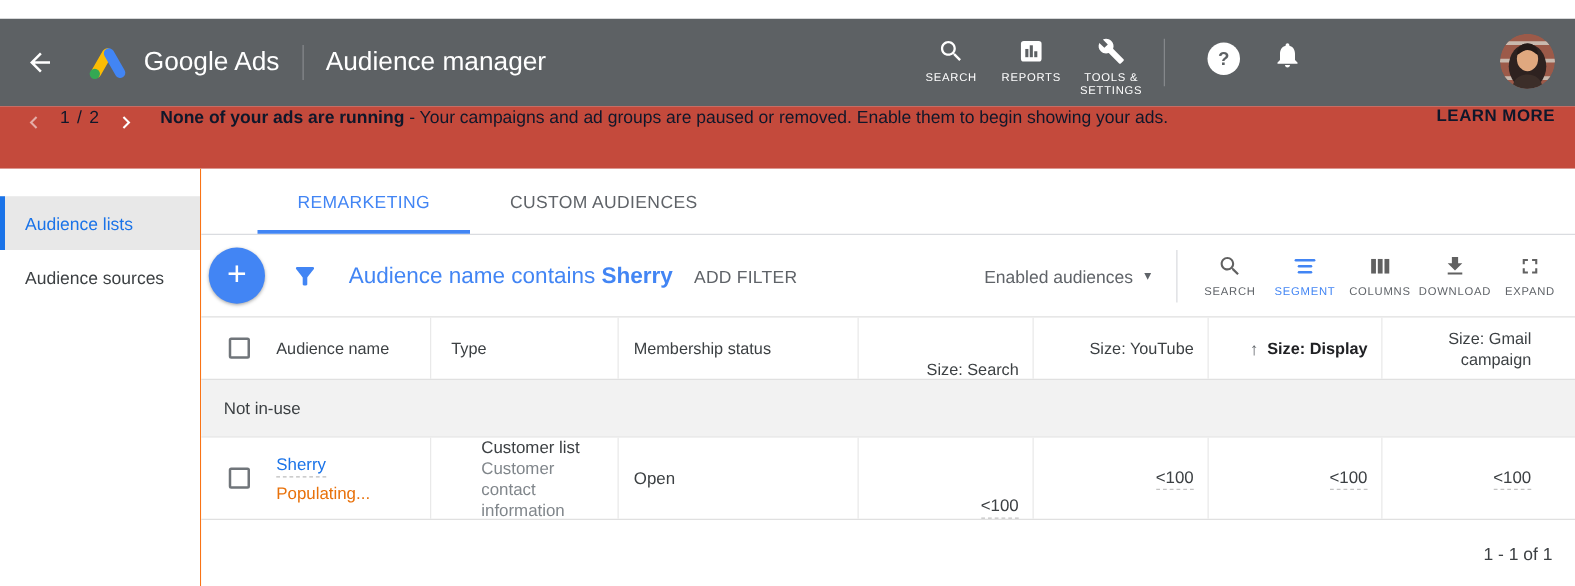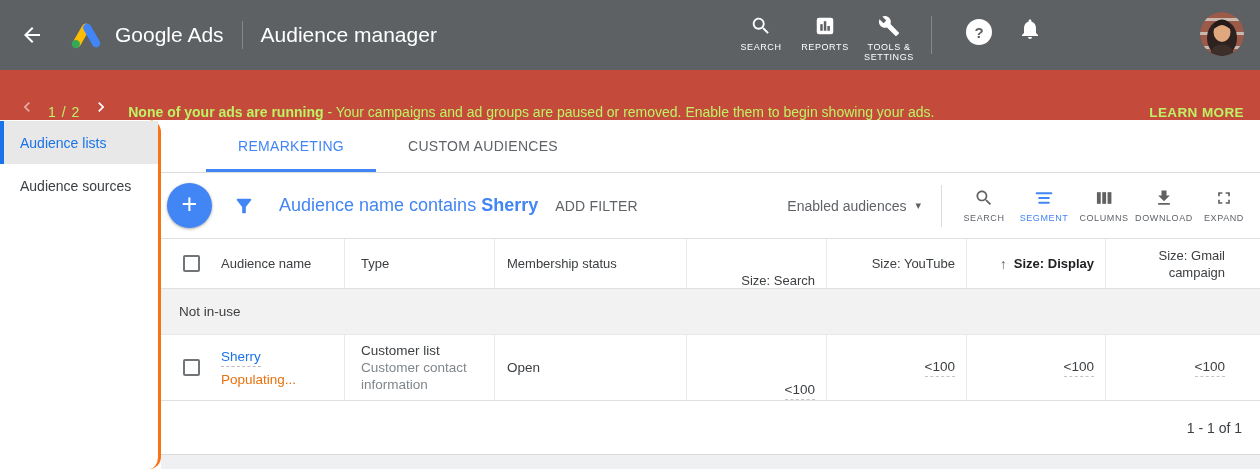--- a/index.html
+++ b/index.html
@@ -5,46 +5,46 @@
   * { box-sizing: border-box; margin: 0; padding: 0; }
   html, body { margin: 0; padding: 0; }
   body {
     width: 1260px; height: 469px; overflow: hidden;
     font-family: "Liberation Sans", "DejaVu Sans", sans-serif;
     background: #fff; color: #3c4043;
   }
   .app { width: 1260px; height: 469px; display: flex; flex-direction: column; }
 
   
-  .topbar { height: 70px; background: #5d6164; display: flex; align-items: center; color: #fff; flex-shrink: 0; }
+  .topbar { height: 70px; background: #5d6164; display: flex; align-items: center; color: #fff; flex-shrink: 0; margin-top: 15px; }
   .back-btn { margin-left: 18px; width: 28px; height: 28px; display: flex; align-items: center; justify-content: center; cursor: pointer; }
   .logo { margin-left: 24px; display: flex; align-items: center; }
   .product-name { font-size: 21px; margin-left: 12px; font-weight: 400; }
   .topbar-divider { width: 1px; height: 28px; background: #85888b; margin: 0 18px; }
   .page-title { font-size: 21px; font-weight: 400; }
   .topbar-right { margin-left: auto; display: flex; align-items: flex-start; height: 70px; padding-top: 15px; }
   .nav-stack { width: 64px; display: flex; flex-direction: column; align-items: center; cursor: pointer; }
   .nav-stack .nav-label { margin-top: 5px; font-size: 9px; letter-spacing: .6px; line-height: 10px; text-align: center; color: #fff; font-weight: 500; }
   .nav-divider { width: 1px; height: 38px; background: #85888b; margin: 1px 10px 0 10px; }
   .help-btn { width: 26px; height: 26px; border-radius: 50%; background: #fff; color: #5d6164; font-weight: 700; font-size: 15px; display: flex; align-items: center; justify-content: center; margin: 4px 0 0 24px; cursor: pointer; }
   .bell-btn { margin: 2px 0 0 26px; cursor: pointer; }
   .avatar { margin-left: 158px; margin-right: 16px; margin-top: -3px; cursor: pointer; border-radius: 50%; overflow: hidden; width: 44px; height: 44px; flex-shrink: 0; }
 
   
-  .banner { height: 50px; background: #c44a3c; color: #bef264; display: flex; align-items: flex-end; font-size: 14px; flex-shrink: 0; }
+  .banner { height: 50px; background: #c44a3c; color: #0f172a; display: flex; align-items: flex-start; font-size: 14px; flex-shrink: 0; }
   .chev { width: 26px; height: 26px; display: flex; align-items: center; justify-content: center; cursor: pointer; }
   .chev.prev { margin-left: 14px; opacity: .55; }
   .banner-pg { margin: 0 8px; letter-spacing: 1px; }
   .banner-msg { margin-left: 14px; }
   .banner-msg b { font-weight: 700; }
   .banner-action { margin-left: auto; margin-right: 16px; font-size: 13.5px; font-weight: 600; letter-spacing: .4px; cursor: pointer; }
 
   
   .content { flex: 1; display: flex; min-height: 0; }
-  .sidebar { width: 161px; border-right: 3px solid #f97316; background: #fff; padding-top: 1px; flex-shrink: 0; border-radius: 12px; }
+  .sidebar { width: 161px; border-right: 1px solid #f97316; background: #fff; padding-top: 22px; flex-shrink: 0; }
   .side-item { height: 43px; display: flex; align-items: center; padding-left: 20px; font-size: 14px; color: #3c4043; cursor: pointer; position: relative; }
   .side-item.active { background: #e8e8e8; color: #1a73e8; font-weight: 500; }
   .side-item.active::before { content: ''; position: absolute; left: 0; top: 0; bottom: 0; width: 4px; background: #1a73e8; }
 
   .main { flex: 1; display: flex; flex-direction: column; background: #fff; min-width: 0; }
 
   .tabbar { height: 53px; border-bottom: 1px solid #dadce0; display: flex; align-items: stretch; padding-left: 45px; flex-shrink: 0; }
   .tab { padding: 0 32px; display: flex; align-items: center; font-size: 14px; letter-spacing: .3px; color: #5f6368; font-weight: 500; position: relative; cursor: pointer; }
   .tab.active { color: #4285f4; }
   .tab.active::after { content: ''; position: absolute; left: 0; right: 0; bottom: 0; height: 3px; background: #4285f4; }
@@ -79,21 +79,21 @@
   .sorted { font-weight: 700; color: #202124; }
   .sort-arrow { color: #5f6368; font-weight: 400; margin-right: 7px; font-size: 14px; }
   .gmail-head { display: inline-block; max-width: 82px; text-align: right; line-height: 17px; }
 
   .group-row { height: 46px; background: #f2f2f2; border-bottom: 1px solid #e8e8e8; display: flex; align-items: center; padding-left: 18px; font-size: 13.5px; color: #3c4043; flex-shrink: 0; }
 
   .data-row { height: 66px; border-bottom: 1px solid #e0e0e0; display: flex; align-items: stretch; font-size: 13.5px; flex-shrink: 0; }
   .name-wrap { margin-left: 21px; display: flex; flex-direction: column; align-items: flex-start; }
   .link-name { color: #1a73e8; border-bottom: 1px dashed #bdbdbd; padding-bottom: 2px; cursor: pointer; }
   .populating { color: #e8710a; margin-top: 5px; }
-  .type-wrap { line-height: 17px; }
+  .type-wrap { line-height: 17px; margin-left: 24px; }
   .type-secondary { color: #80868b; }
   .size-val { border-bottom: 1px dashed #c4c4c4; padding-bottom: 2px; }
 
   .tfoot { height: 54px; border-bottom: 1px solid #d8dadd; display: flex; align-items: center; justify-content: flex-end; padding-right: 18px; font-size: 14px; color: #3c4043; flex-shrink: 0; }
   .filler { flex: 1; background: #eef0f1; }
 </style>
 </head>
 <body>
 
 <div class="app">

